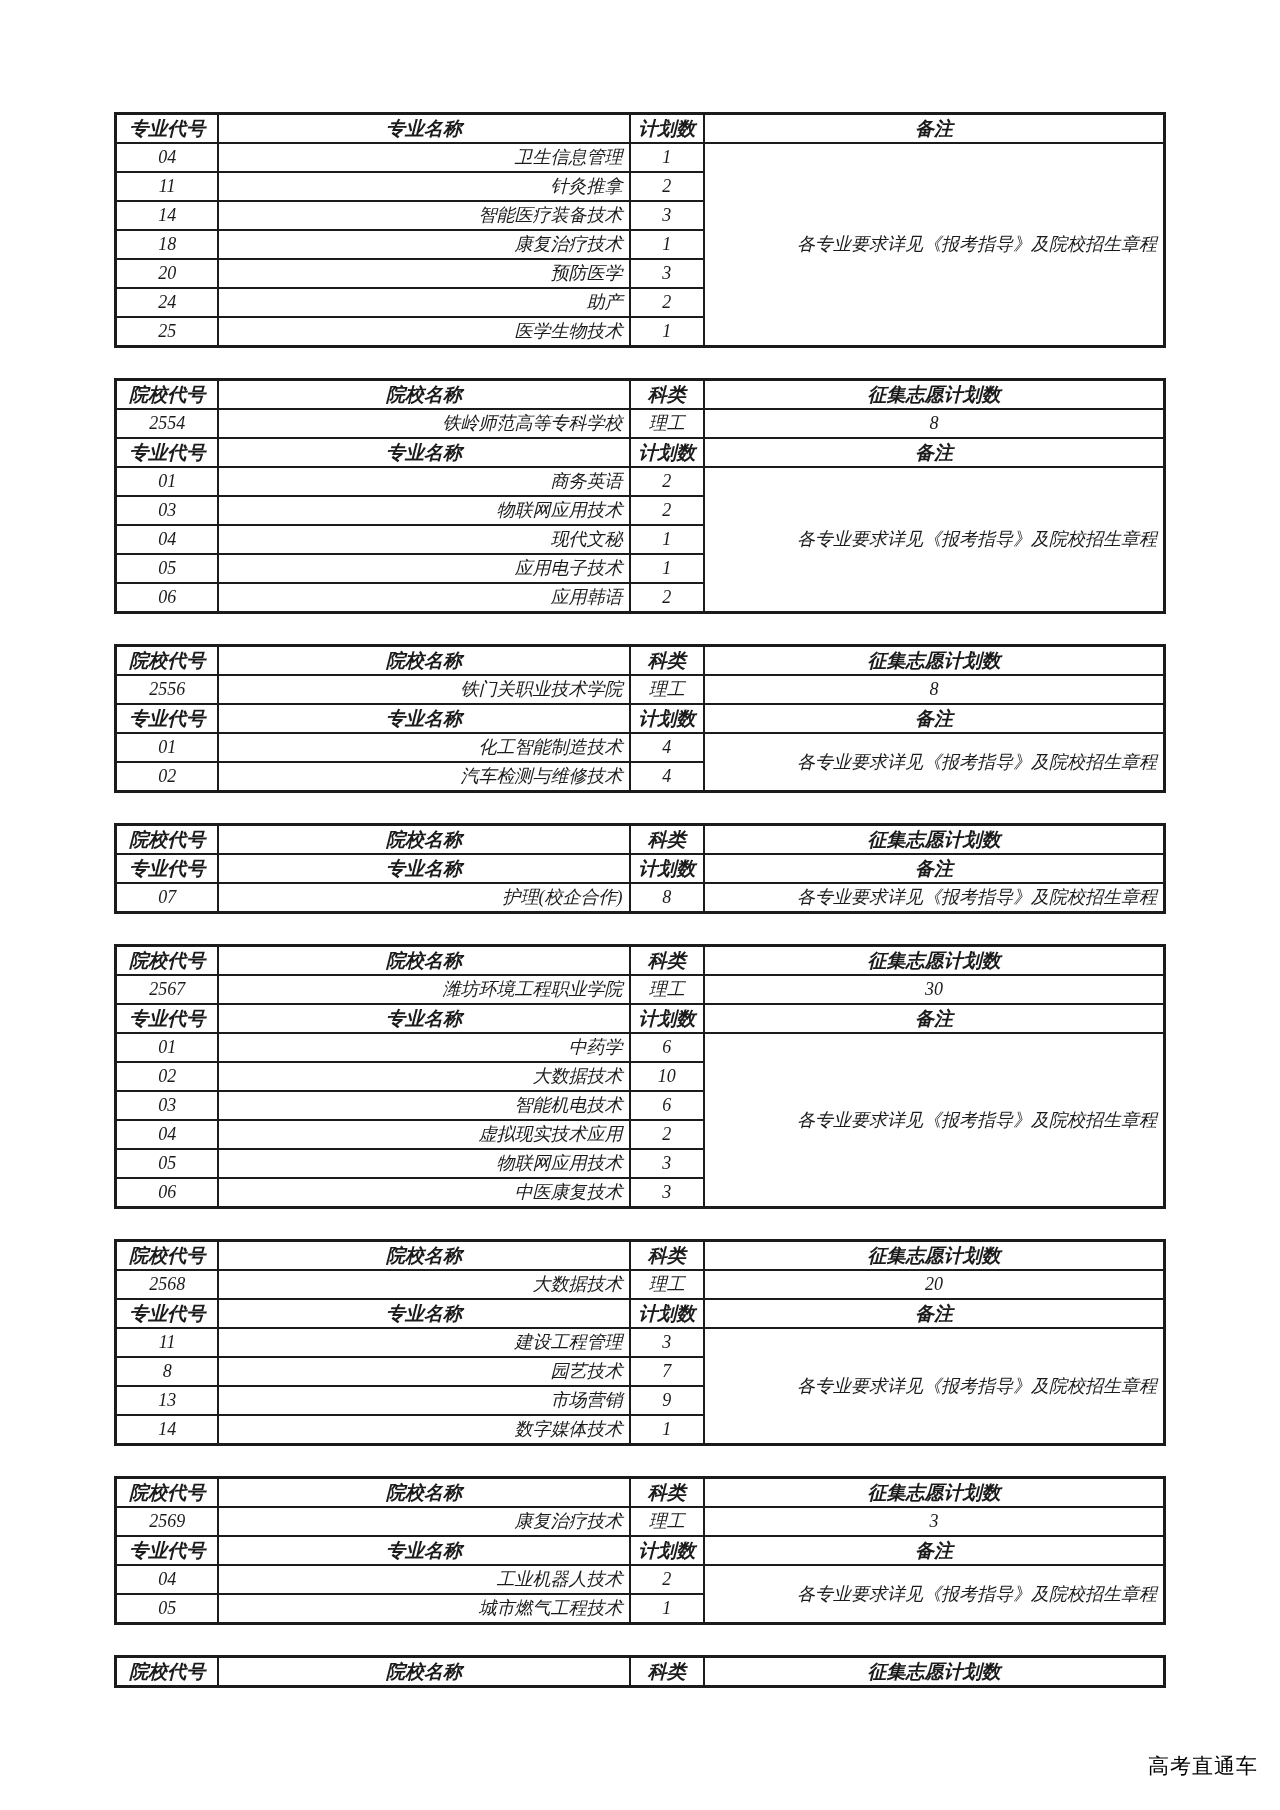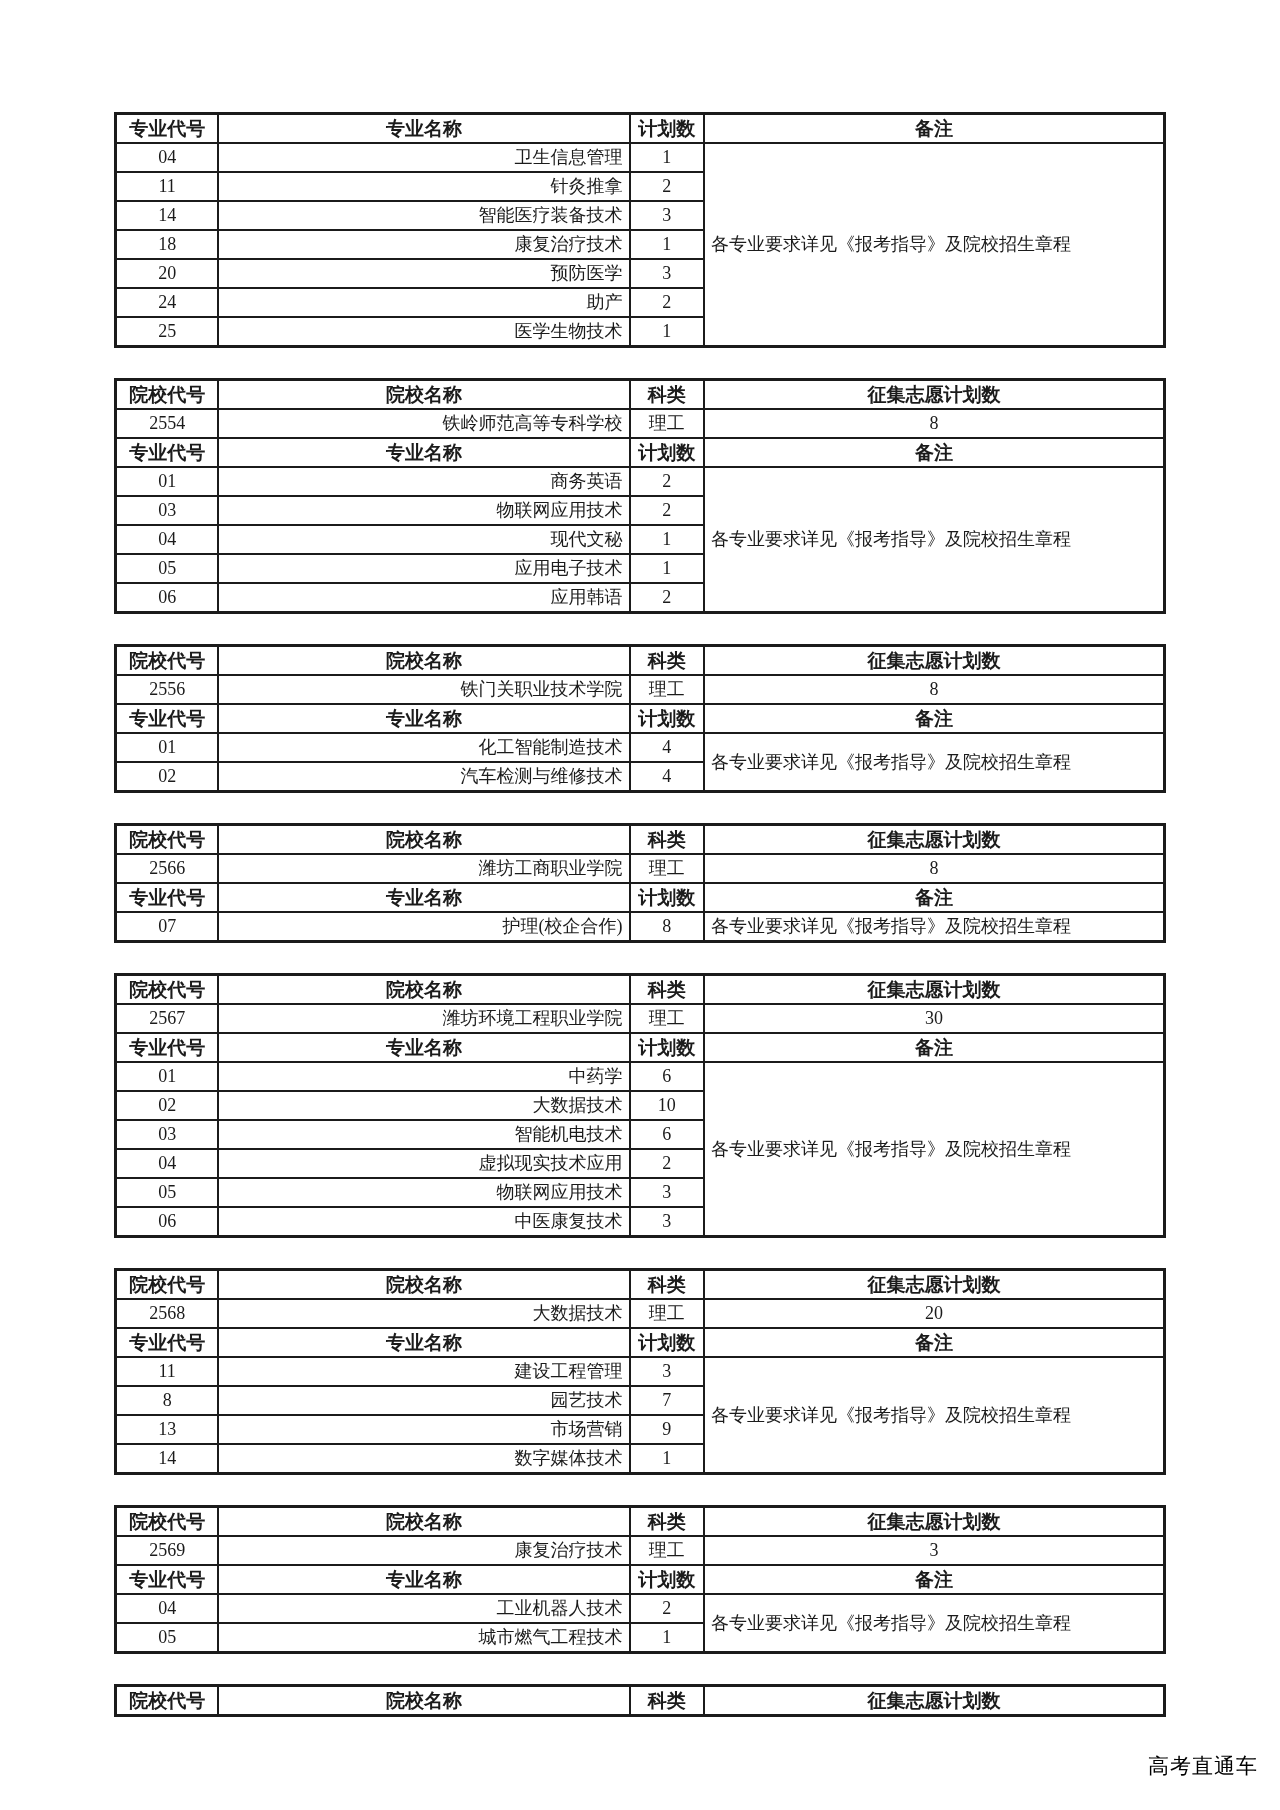--- a/index.html
+++ b/index.html
@@ -14,20 +14,21 @@
     background: #ffffff;
     font-family: "Liberation Serif", "DejaVu Serif", serif;
     color: #1b1b1b;
     overflow: hidden;
   }
   .tables-wrap {
     position: absolute;
     left: 114px;
     top: 112px;
     width: 1052px;
+    font-style: italic;
   }
   table.grid {
     border-collapse: collapse;
     table-layout: fixed;
     width: 100%;
     margin-bottom: 30px;
     border: 3px solid #1b1b1b;
   }
   table.grid th, table.grid td {
     border: 2px solid #1b1b1b;
@@ -39,21 +40,21 @@
     overflow: hidden;
     vertical-align: middle;
   }
   table.grid th {
     font-weight: bold;
     text-align: center;
     font-size: 19px;
   }
   td.center { text-align: center; }
   td.left   { text-align: right; padding-left: 9px; }
-  td.remark { text-align: left; white-space: normal; }
+  td.remark { text-align: right; white-space: normal; }
   .footer {
     position: absolute;
     top: 1726px;
     left: 0;
     width: 100%;
     text-align: center;
     font-size: 19px;
     letter-spacing: 2px;
     color: #2a2a2a;
   }
@@ -225,26 +226,20 @@
           <col style="width: 43.9%;">
         </colgroup>
         <tbody>
           <tr>
             <th>院校代号</th>
             <th>院校名称</th>
             <th>科类</th>
             <th>征集志愿计划数</th>
           </tr>
           <tr>
-            <td class="center">2566</td>
-            <td class="left">潍坊工商职业学院</td>
-            <td class="center">理工</td>
-            <td class="center">8</td>
-          </tr>
-          <tr>
             <th>专业代号</th>
             <th>专业名称</th>
             <th>计划数</th>
             <th>备注</th>
           </tr>
           <tr>
             <td class="center">07</td>
             <td class="left">护理(校企合作)</td>
             <td class="center">8</td>
             <td class="remark" rowspan="1">各专业要求详见《报考指导》及院校招生章程</td>

